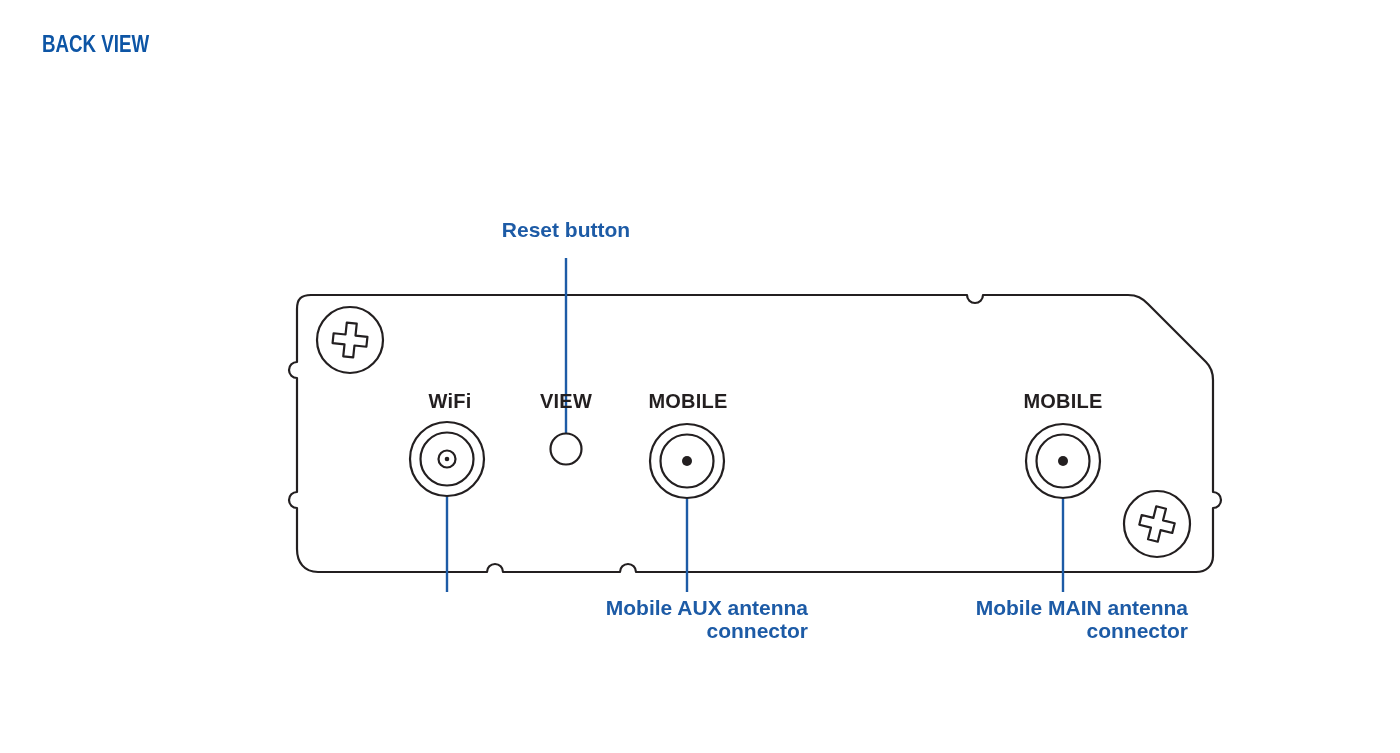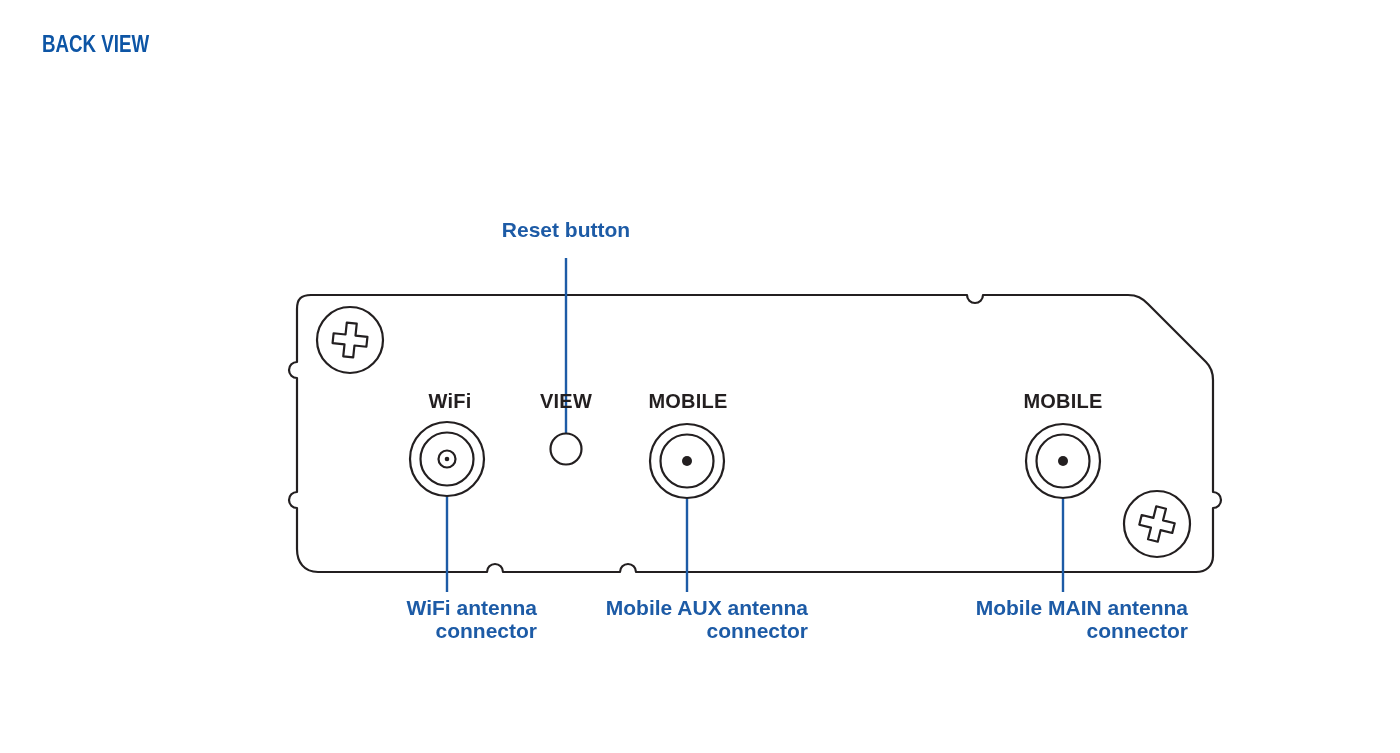--- a/index.html
+++ b/index.html
@@ -115,21 +115,20 @@
 
     <g>
       <circle cx="1063" cy="461" r="37" fill="#ffffff" stroke="#231f20" stroke-width="2.2"></circle>
       <circle cx="1063" cy="461" r="26.5" fill="#ffffff" stroke="#231f20" stroke-width="2.2"></circle>
       <circle cx="1063" cy="461" r="5" fill="#231f20"></circle>
     </g>
   </svg>
 
   <div class="callout single" style="left:566px; top:218px;">Reset button</div>
 
-  <div class="callout" style="left:447px; top:596px; width:180px;">WiFi antenna connector</div>
 
   <div class="callout" style="left:1063px; top:596px; width:250px;">Mobile MAIN antenna connector</div>
 
   <div class="callout" style="left:688px; top:596px; width:240px;">Mobile AUX antenna connector</div>
 
   <div class="panel-print" style="left:450px; top:390px;">WiFi</div>
 
   <div class="panel-print" style="left:566px; top:390px;">VIEW</div>
 
   <div class="panel-print" style="left:688px; top:390px;">MOBILE</div>

